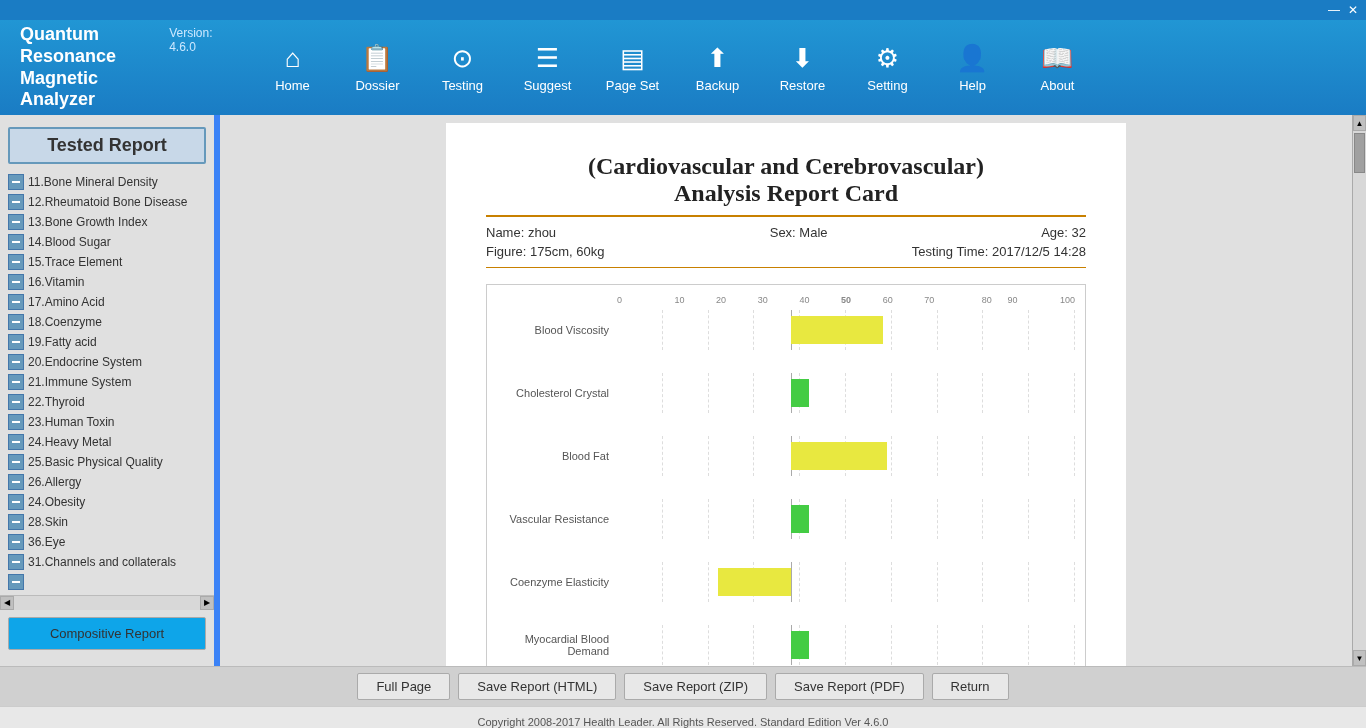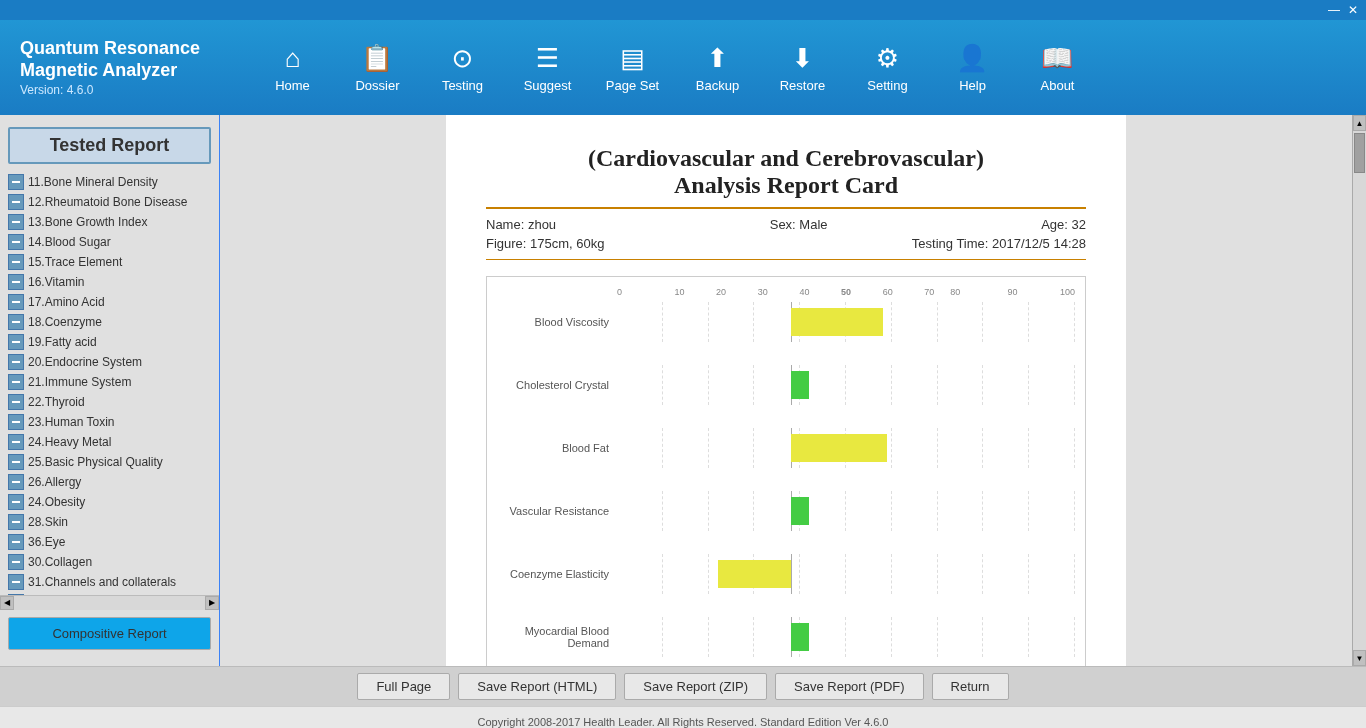--- a/index.html
+++ b/index.html
@@ -27,21 +27,21 @@
     .header {
       height: 95px;
       background: linear-gradient(180deg, #2196d4 0%, #1a7cc4 100%);
       display: flex;
       align-items: center;
       padding: 0 10px;
     }
     .app-logo {
       width: 220px;
       display: flex;
-      flex-direction: column;
+      flex-direction: row;
       justify-content: center;
       padding-left: 10px;
     }
     .app-logo .app-title {
       color: white;
       font-size: 18px;
       font-weight: bold;
       line-height: 1.2;
     }
     .app-logo .app-version {
@@ -79,21 +79,21 @@
     .main-area {
       display: flex;
       height: calc(728px - 20px - 95px - 32px - 30px);
       background: #c8c8c8;
     }
 
     
     .sidebar {
       width: 220px;
       background: #e0e0e0;
-      border-right: 1px solid #3b82f6;
+      border-right: 6px solid #3b82f6;
       display: flex;
       flex-direction: column;
       padding: 8px 0;
     }
     .sidebar-title {
       background: #c8d8e8;
       border: 2px solid #6699bb;
       margin: 4px 8px 8px 8px;
       padding: 6px 10px;
       font-size: 18px;
@@ -145,21 +145,21 @@
     }
     .report-container {
       flex: 1;
       overflow-y: auto;
       overflow-x: hidden;
       background: #e0e0e0;
       padding: 0;
     }
     .report-page {
       background: white;
-      margin: 0 auto;
+      margin: 8px auto;
       width: 680px;
       min-height: 550px;
       padding: 30px 40px;
       position: relative;
     }
 
     
     .report-title {
       text-align: center;
       font-size: 24px;
@@ -478,24 +478,20 @@
           <div class="item-icon"></div>
           <span>24.Obesity</span>
         </div>
         <div class="sidebar-list-item">
           <div class="item-icon"></div>
           <span>28.Skin</span>
         </div>
         <div class="sidebar-list-item">
           <div class="item-icon"></div>
           <span>36.Eye</span>
-        </div>
-        <div class="sidebar-list-item">
-          <div class="item-icon"></div>
-          <span>30.Collagen</span>
         </div>
         <div class="sidebar-list-item">
           <div class="item-icon"></div>
           <span>31.Channels and collaterals</span>
         </div>
         <div class="sidebar-list-item">
           <div class="item-icon"></div>
         </div>
       </div>
     <div class="sidebar-hscroll">
@@ -531,21 +527,21 @@
           <div class="chart-container" id="chart-container">
           <div style="display: flex; margin-left: 130px; margin-bottom: 2px;">
                 <div style="flex: 1 1 0%; text-align: left; font-size: 9px; color: rgb(136, 136, 136);">0</div>
                 <div style="flex: 1 1 0%; text-align: center; font-size: 9px; color: rgb(136, 136, 136);">10</div>
                 <div style="flex: 1 1 0%; text-align: center; font-size: 9px; color: rgb(136, 136, 136);">20</div>
                 <div style="flex: 1 1 0%; text-align: center; font-size: 9px; color: rgb(136, 136, 136);">30</div>
                 <div style="flex: 1 1 0%; text-align: center; font-size: 9px; color: rgb(136, 136, 136);">40</div>
                 <div style="flex: 1 1 0%; text-align: center; font-size: 9px; color: rgb(136, 136, 136); font-weight: bold;">50</div>
                 <div style="flex: 1 1 0%; text-align: center; font-size: 9px; color: rgb(136, 136, 136);">60</div>
                 <div style="flex: 1 1 0%; text-align: center; font-size: 9px; color: rgb(136, 136, 136);">70</div>
-                <div style="flex: 1 1 0%; text-align: left; font-size: 9px; color: rgb(136, 136, 136);">80</div>
+                <div style="flex: 1 1 0%; text-align: right; font-size: 9px; color: rgb(136, 136, 136);">80</div>
                 <div style="flex: 1 1 0%; text-align: center; font-size: 9px; color: rgb(136, 136, 136);">90</div>
                 <div style="flex: 1 1 0%; text-align: right; font-size: 9px; color: rgb(136, 136, 136);">100</div>
               </div>
               <div class="chart-row">
                 <div class="chart-label">Blood Viscosity</div>
                 <div class="chart-bar-area">
                   <div class="chart-grid">
                     <div class="chart-grid-line"></div>
                     <div class="chart-grid-line"></div>
                     <div class="chart-grid-line"></div>

